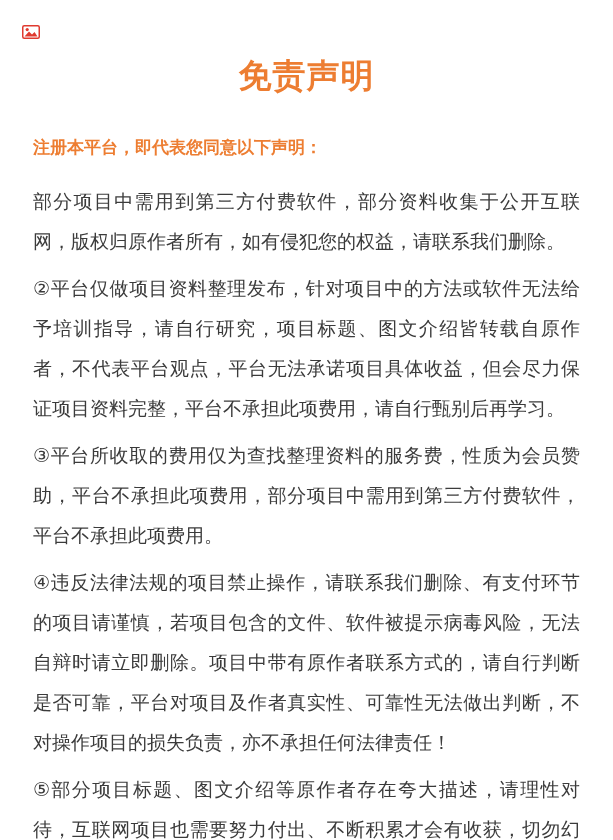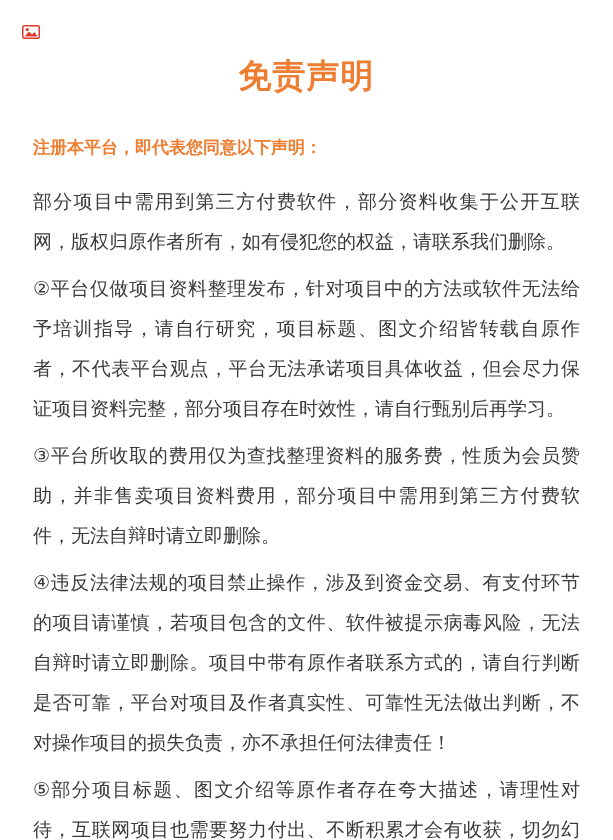--- a/index.html
+++ b/index.html
@@ -64,20 +64,20 @@
     <circle cx="5.2" cy="4.6" r="1.6" fill="#E03A2F"></circle>
     <path d="M2.5 11.5 L7 6.5 L10 9.5 L12.5 7 L15.5 11.5 Z" fill="#E03A2F"></path>
   </svg>
 
   <h1 class="doc-title">免责声明</h1>
 
   <p class="intro">注册本平台，即代表您同意以下声明：</p>
 
   <div class="clauses">
     <p>部分项目中需用到第三方付费软件，部分资料收集于公开互联网，版权归原作者所有，如有侵犯您的权益，请联系我们删除。</p>
-    <p>②平台仅做项目资料整理发布，针对项目中的方法或软件无法给予培训指导，请自行研究，项目标题、图文介绍皆转载自原作者，不代表平台观点，平台无法承诺项目具体收益，但会尽力保证项目资料完整，部分项目存在时效性，请自行甄别后再学习。</p>
-    <p>③平台所收取的费用仅为查找整理资料的服务费，性质为会员赞助，并非售卖项目资料费用，部分项目中需用到第三方付费软件，无法自辩时请立即删除。</p>
-    <p>④违反法律法规的项目禁止操作，涉及到资金交易、有支付环节的项目请谨慎，若项目包含的文件、软件被提示病毒风险，无法自辩时请立即删除。项目中带有原作者联系方式的，请自行判断是否可靠，平台对项目及作者真实性、可靠性无法做出判断，不对操作项目的损失负责，亦不承担任何法律责任！</p>
+    <p>②平台仅做项目资料整理发布，针对项目中的方法或软件无法给予培训指导，请自行研究，项目标题、图文介绍皆转载自原作者，不代表平台观点，平台无法承诺项目具体收益，但会尽力保证项目资料完整，平台不承担此项费用，请自行甄别后再学习。</p>
+    <p>③平台所收取的费用仅为查找整理资料的服务费，性质为会员赞助，平台不承担此项费用，部分项目中需用到第三方付费软件，平台不承担此项费用。</p>
+    <p>④违反法律法规的项目禁止操作，请联系我们删除、有支付环节的项目请谨慎，若项目包含的文件、软件被提示病毒风险，无法自辩时请立即删除。项目中带有原作者联系方式的，请自行判断是否可靠，平台对项目及作者真实性、可靠性无法做出判断，不对操作项目的损失负责，亦不承担任何法律责任！</p>
     <p>⑤部分项目标题、图文介绍等原作者存在夸大描述，请理性对待，互联网项目也需要努力付出、不断积累才会有收获，切勿幻想天上掉馅饼、一夜暴富。</p>
 
   </div>
 
 </div>
 
 </body></html>

